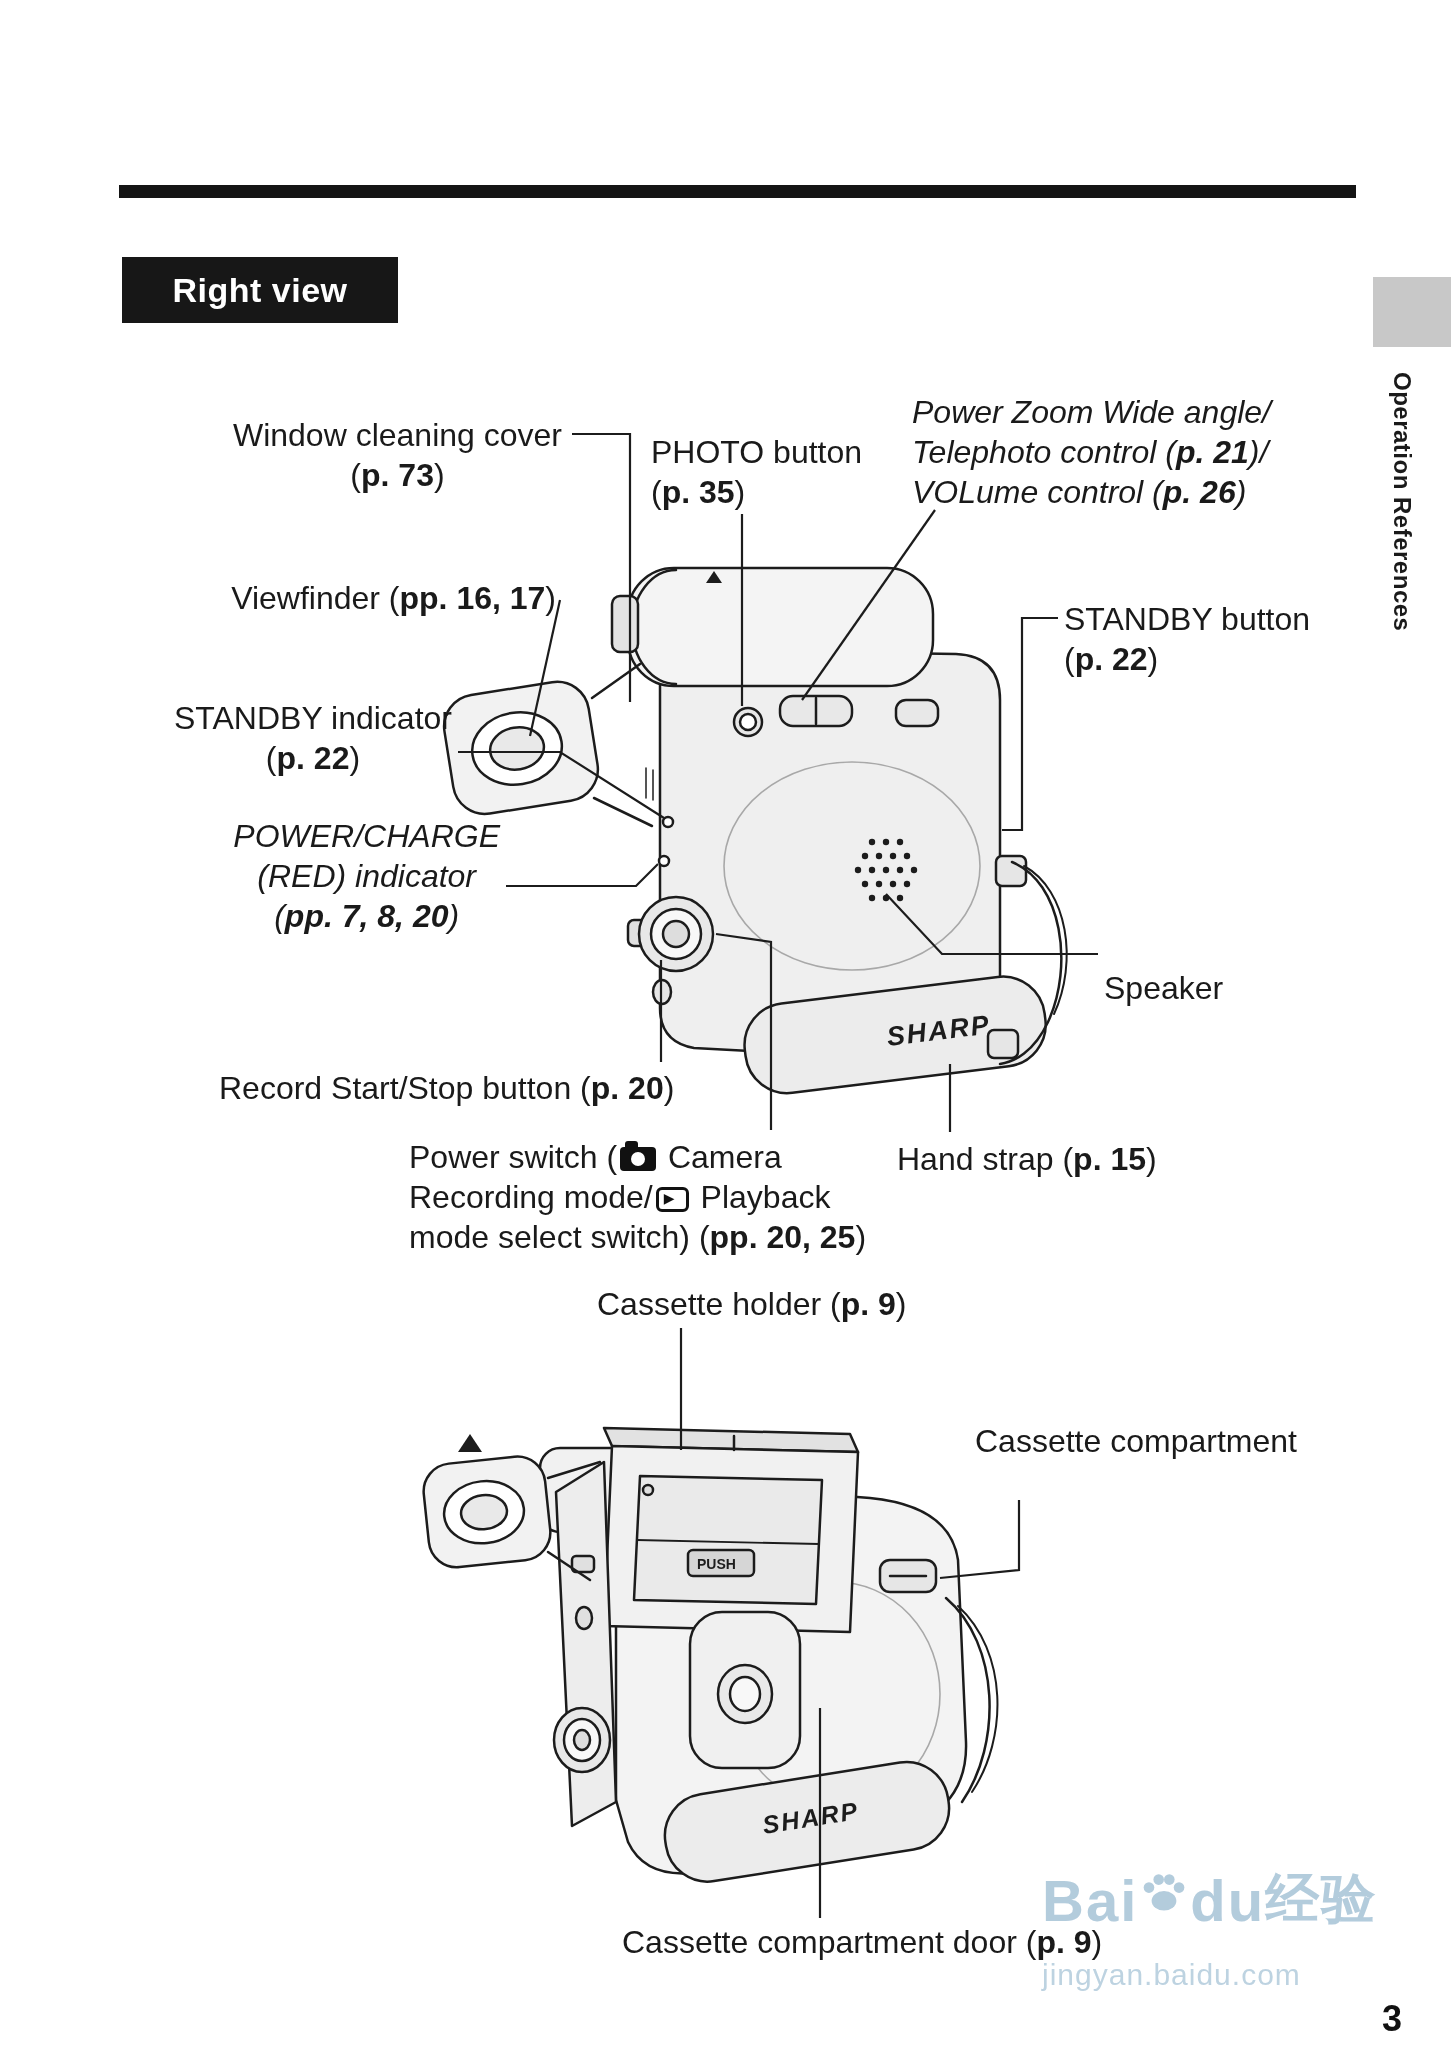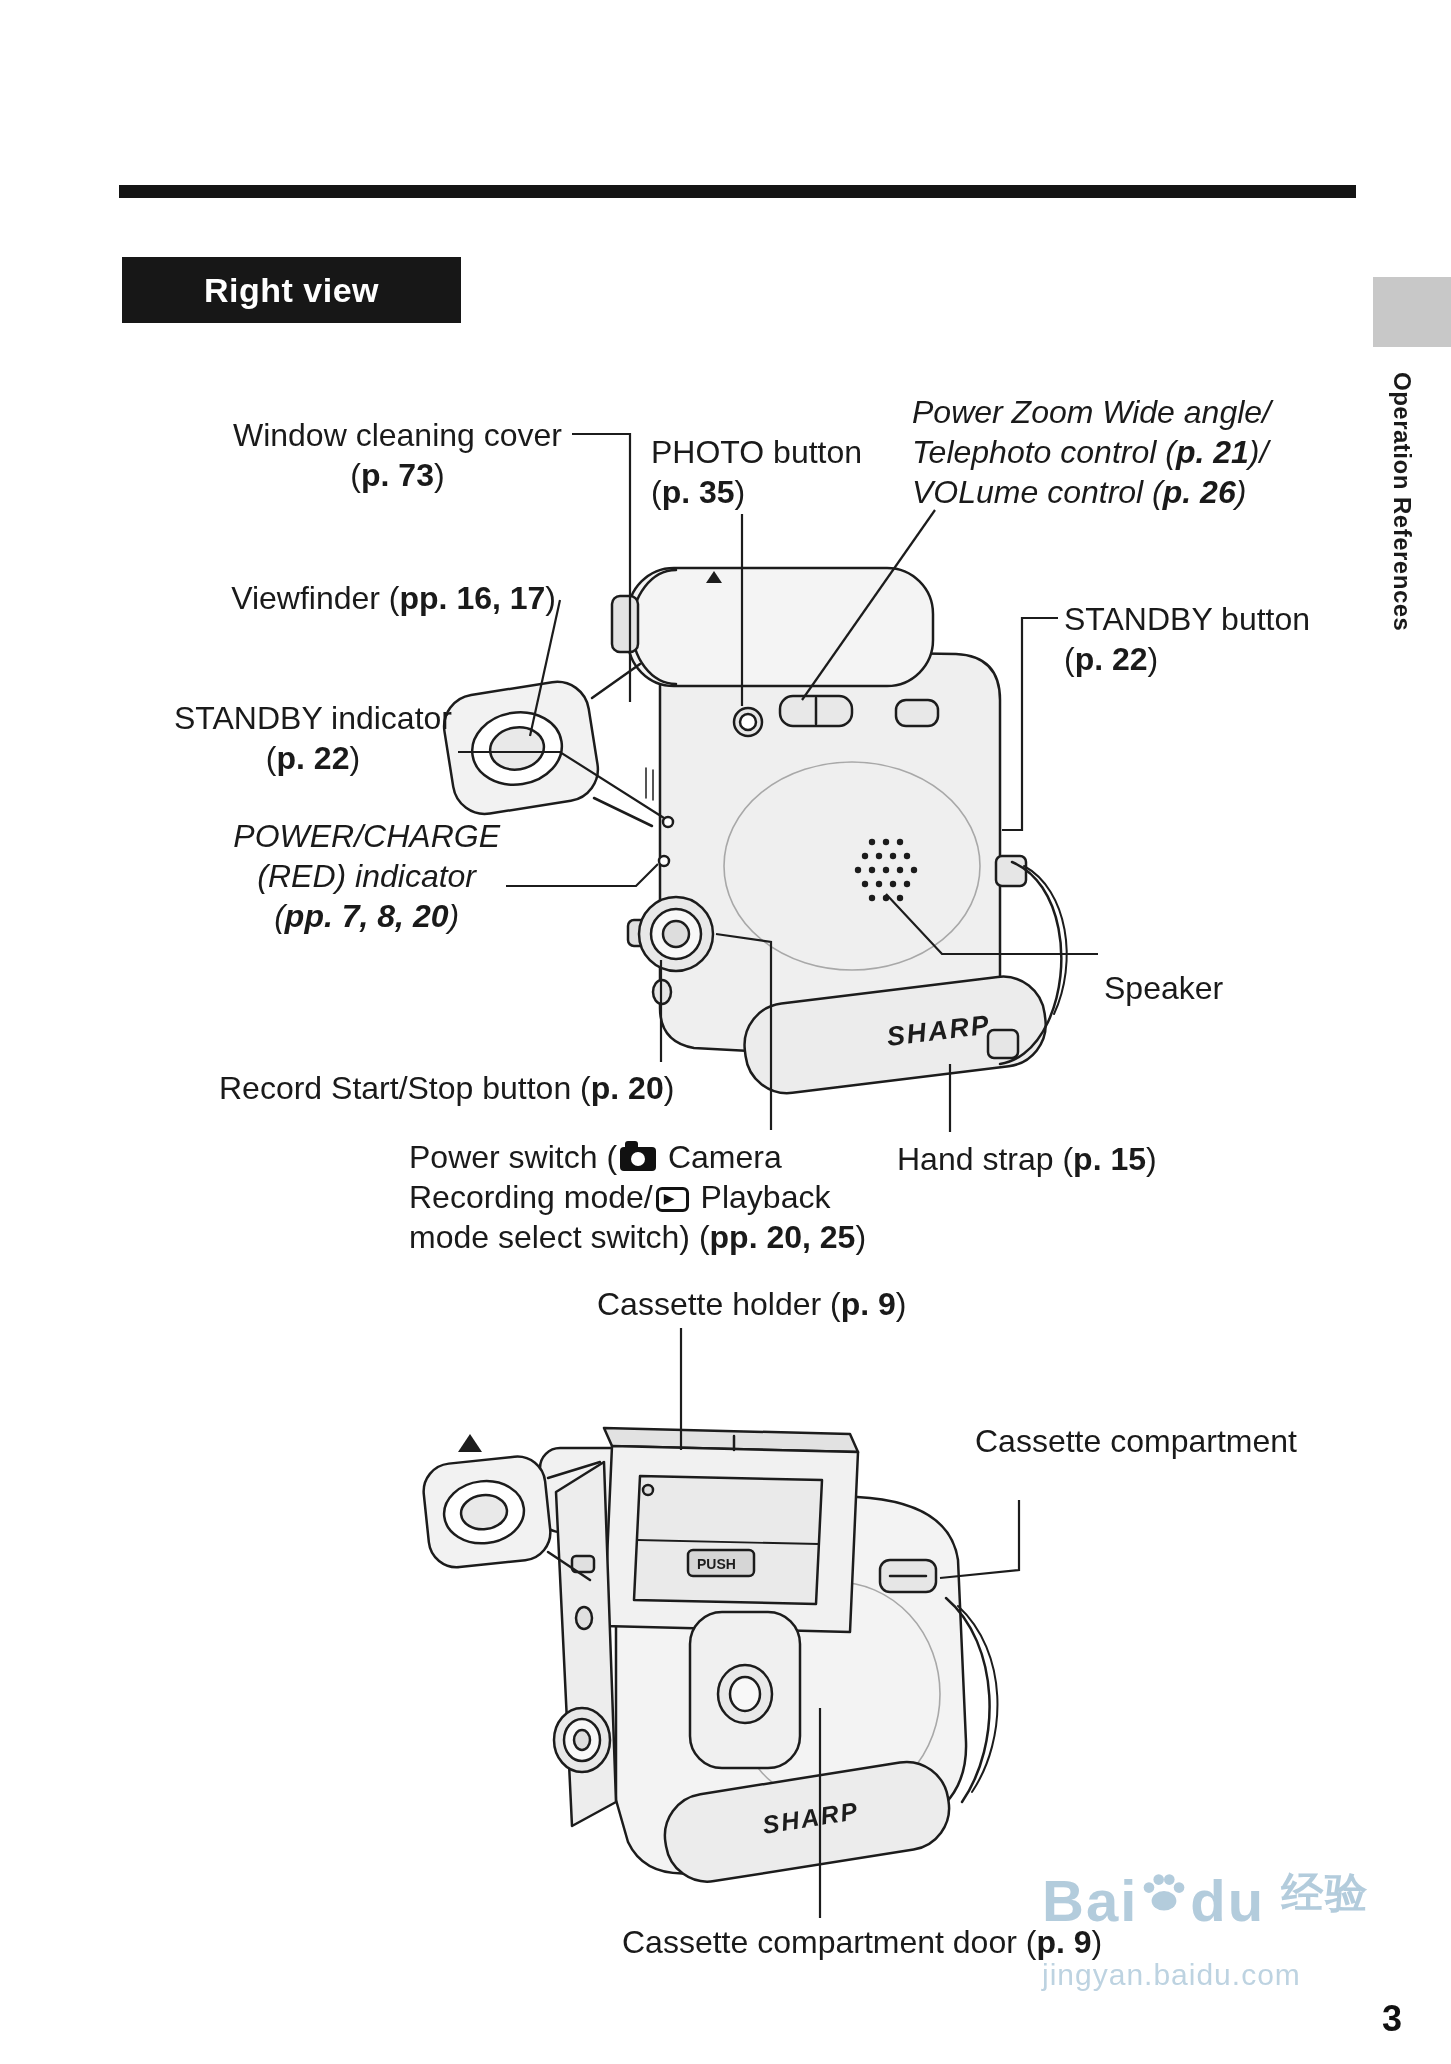--- a/index.html
+++ b/index.html
@@ -1,20 +1,20 @@
 <!DOCTYPE html>
 <html><head>
 <meta charset="utf-8">
 <style>
   *{margin:0;padding:0;box-sizing:border-box;}
   html,body{background:#ffffff;}
   .page{position:relative;width:1451px;height:2064px;background:#ffffff;
         font-family:"Liberation Sans",sans-serif;color:#1a1a1a;overflow:hidden;}
   .top-rule{position:absolute;left:119px;top:185px;width:1237px;height:13px;background:#141414;}
-  .section-header{position:absolute;left:122px;top:257px;width:339px;height:66px;background:#171717;
+  .section-header{position:absolute;left:122px;top:257px;width:276px;height:66px;background:#171717;
         color:#ffffff;display:flex;align-items:center;justify-content:center;
         font-size:34px;font-weight:700;letter-spacing:0.5px;}
   .side-tab{position:absolute;left:1373px;top:277px;width:78px;height:70px;background:#c8c8c8;}
   .side-label{position:absolute;left:1388px;top:372px;writing-mode:vertical-rl;
         font-weight:700;font-size:24px;letter-spacing:0.5px;color:#1a1a1a;}
   .diagram-svg{position:absolute;left:0;top:0;z-index:1;}
   .lbl{position:absolute;font-size:32px;line-height:40px;white-space:nowrap;z-index:3;color:#1a1a1a;}
   .lbl.ralign{text-align:center;}
   .lbl-line{white-space:nowrap;}
   .b{font-weight:700;}
@@ -24,21 +24,21 @@
   .glyph-camera::before{content:"";position:absolute;top:-6px;left:5px;width:13px;height:7px;
         background:#111;border-radius:3px 3px 0 0;}
   .glyph-camera::after{content:"";position:absolute;top:5px;left:11px;width:14px;height:14px;
         background:#fff;border-radius:50%;}
   .glyph-playback{width:33px;height:25px;border:3px solid #111;border-radius:6px;position:relative;
         vertical-align:-4px;margin:0 3px;}
   .glyph-playback::before{content:"\25B6";position:absolute;left:5px;top:50%;
         transform:translateY(-54%);font-size:14px;color:#111;}
   .watermark{position:absolute;left:1042px;top:1872px;color:#a9c5d8;z-index:5;opacity:0.88;}
   .wm-row{display:flex;align-items:flex-start;font-size:58px;font-weight:700;letter-spacing:2px;line-height:1;}
-  .wm-cn{margin-left:16px;font-size:42px;}
+  .wm-cn{font-size:54px;font-family:Liberation Serif, serif;}
   .paw-icon{margin:0 3px 26px 3px;}
   .wm-url{margin-top:20px;font-size:30px;font-weight:400;letter-spacing:1px;color:#b5cddd;}
   .page-number{position:absolute;left:1382px;top:1998px;font-size:36px;font-weight:700;color:#111;}
 </style>
 </head>
 <body>
 
 <div class="page">
 
   <div class="top-rule"></div>

